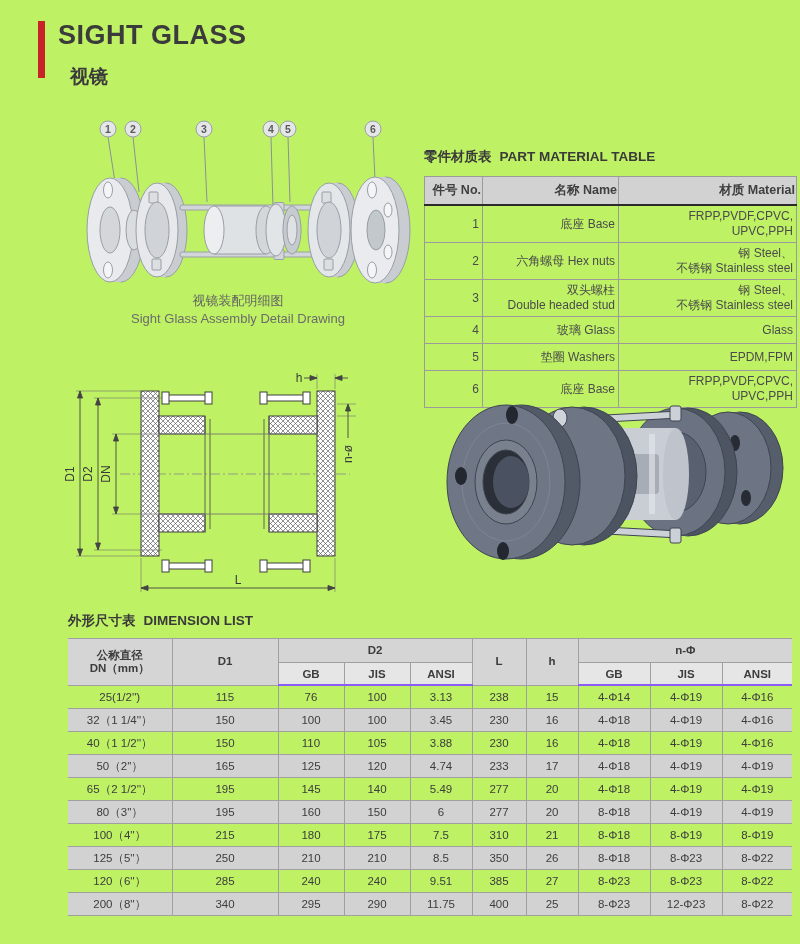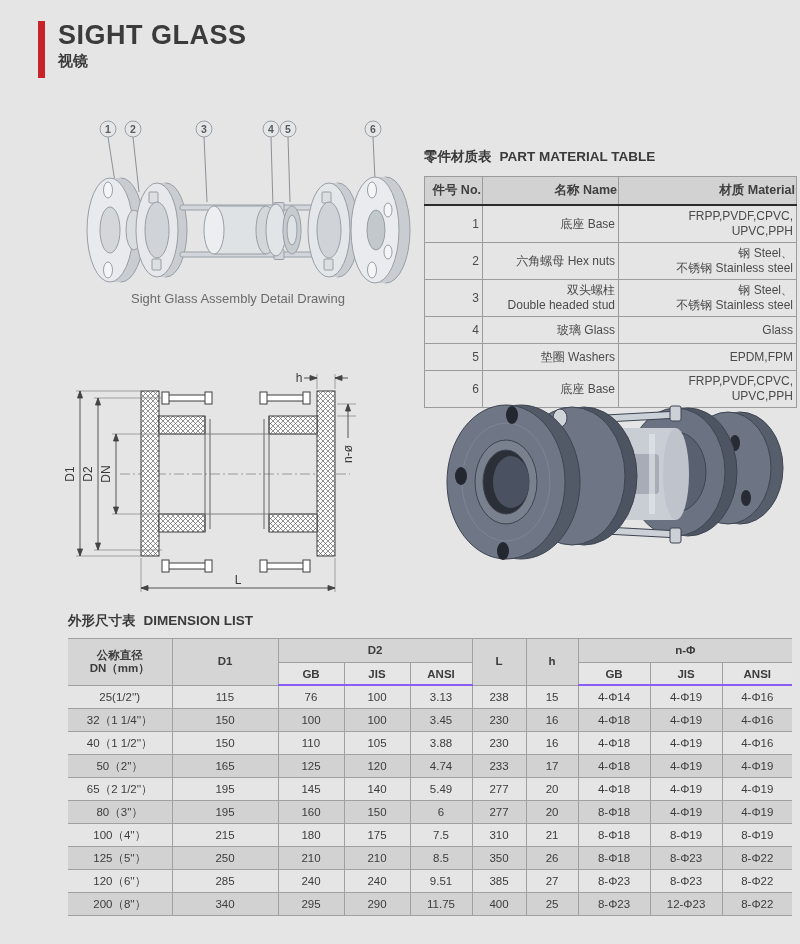--- a/index.html
+++ b/index.html
@@ -1,24 +1,24 @@
 <!DOCTYPE html>
 <html><head>
 <meta charset="utf-8">
 <style>
   html,body{margin:0;padding:0;background:#ffffff;}
   .page{
-    position:relative;width:800px;height:944px;background:#e5e5e5;overflow:hidden;
+    position:relative;width:800px;height:944px;background:#bef264;overflow:hidden;
     font-family:"Liberation Sans", sans-serif;color:#3c3c3c;
   }
   
   .accent-bar{position:absolute;left:38px;top:21px;width:7px;height:57px;background:#c9232a;}
   .page-title{position:absolute;left:58px;top:20px;margin:0;font-size:27px;font-weight:700;
     letter-spacing:.5px;color:#3b3b3b;}
-  .page-title-zh{position:absolute;left:58px;top:52px;margin:0;font-size:15px;font-weight:700;color:#3b3b3b;}
+  .page-title-zh{position:absolute;left:58px;top:52px;margin:12px;font-size:19px;font-weight:700;color:#3b3b3b;}
 
   
   .assembly{position:absolute;left:52px;top:112px;width:372px;text-align:center;}
   .assembly svg{display:block;}
   .caption-zh{font-size:13px;color:#636363;margin-top:2px;}
   .caption-en{font-size:13px;color:#6b6b6b;margin-top:1px;}
 
   
   .tbl-title{font-size:13.5px;font-weight:700;color:#3a3a3a;}
   .tbl-title .en{margin-left:8px;}
@@ -141,20 +141,21 @@
         <circle cx="236" cy="17" r="8" fill="#e4e6e8" stroke="#9aa0a6"></circle>
         <circle cx="321" cy="17" r="8" fill="#e4e6e8" stroke="#9aa0a6"></circle>
         <text class="callout-num" x="56" y="21" text-anchor="middle">1</text>
         <text class="callout-num" x="81" y="21" text-anchor="middle">2</text>
         <text class="callout-num" x="152" y="21" text-anchor="middle">3</text>
         <text class="callout-num" x="219" y="21" text-anchor="middle">4</text>
         <text class="callout-num" x="236" y="21" text-anchor="middle">5</text>
         <text class="callout-num" x="321" y="21" text-anchor="middle">6</text>
       </g>
     </svg>
+    <div class="caption-zh">视镜装配明细图</div>
     <div class="caption-en">Sight Glass Assembly Detail Drawing</div>
   </div>
 
   <div class="material">
     <div class="tbl-title">
       <span>零件材质表</span><span class="en">PART MATERIAL TABLE</span>
     </div>
     <table>
       <colgroup>
           <col style="width:58px">

